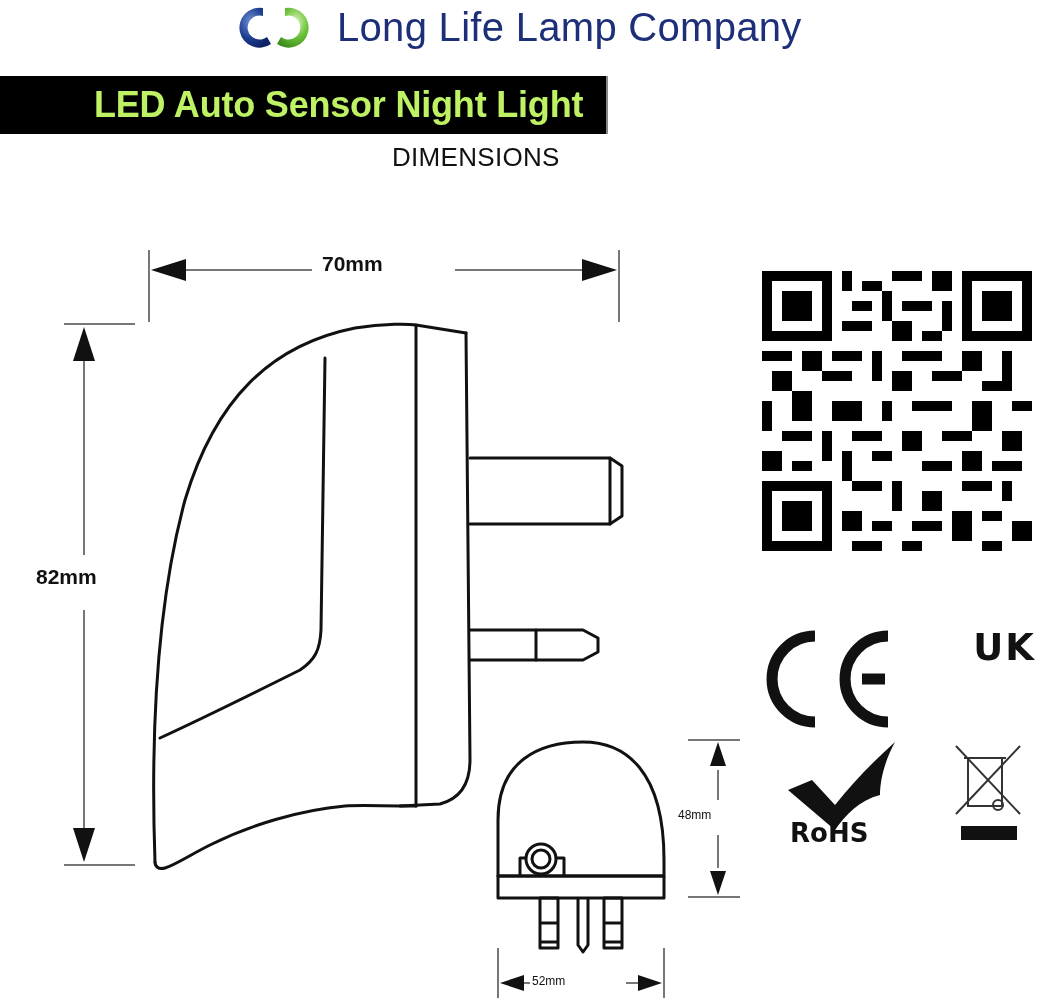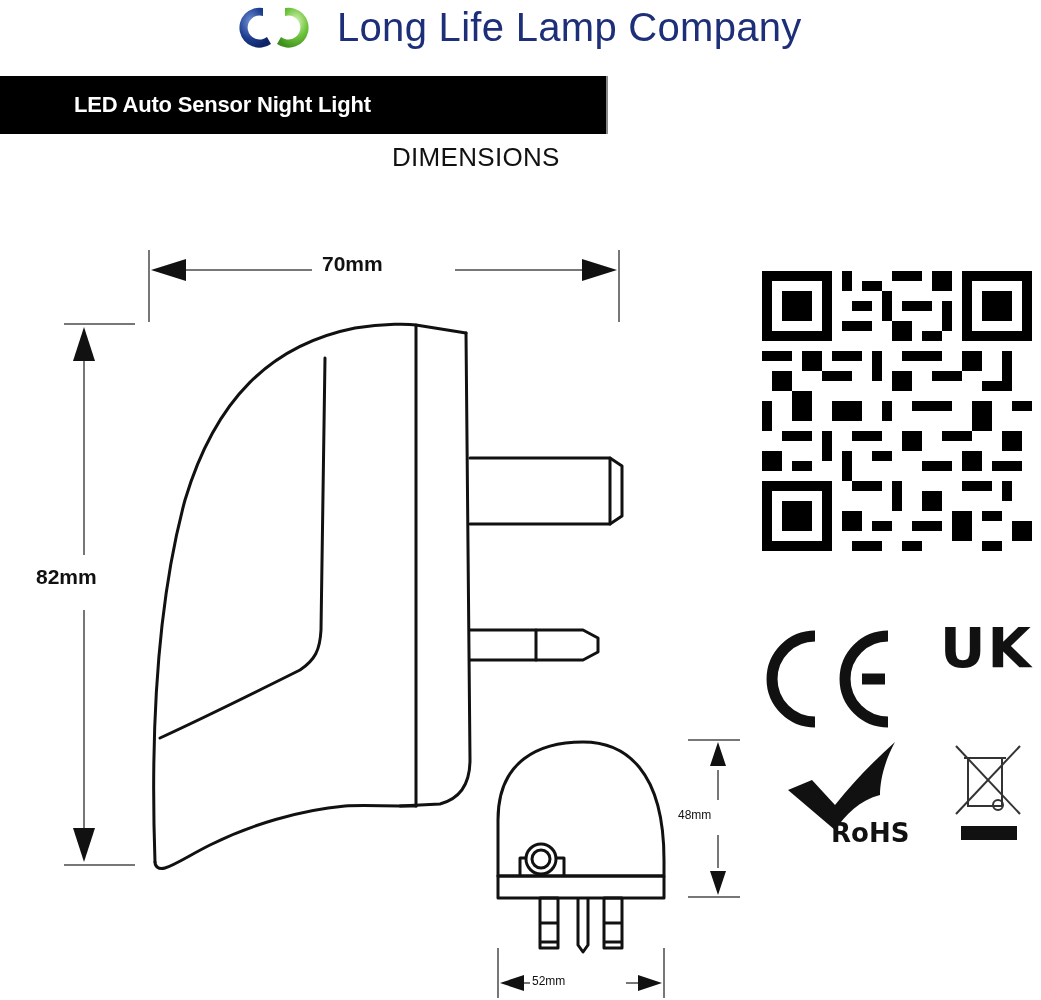--- a/index.html
+++ b/index.html
@@ -1,21 +1,21 @@
 <!DOCTYPE html>
 <html><head>
   <meta charset="utf-8">
   <style>
     html, body { margin: 0; padding: 0; background: #ffffff; }
     body { width: 1041px; height: 1000px; position: relative; overflow: hidden; font-family: "Liberation Sans", sans-serif; color: #111; }
-    .abs { position: absolute; }
+    .abs { position: absolute; text-align: right; }
     .brand { left: 233px; top: 0px; height: 54px; display: flex; align-items: center; gap: 18px; }
     .brand-name { font-size: 40px; color: #1d2f78; letter-spacing: 0.3px; font-weight: 500; }
     .banner { left: 0; top: 76px; width: 606px; height: 58px; background: #000; border-right: 2px solid #888; display: flex; align-items: center; }
-    .banner-title { color: #ffffff; font-weight: bold; font-size: 22px; margin-left: 74px; letter-spacing: -0.2px; }
+    .banner-title { color: #bef264; font-weight: bold; font-size: 36px; margin-left: 94px; letter-spacing: -0.2px; }
     .subtitle { top: 142px; left: 392px; width: 212px; text-align: left; font-size: 26px; color: #111; letter-spacing: 0.3px; }
     .dim-label { font-weight: bold; font-size: 21px; color: #111; }
     .dim-label-small { font-weight: normal; font-size: 12px; color: #111; }
     svg { position: absolute; left: 0; top: 0; }
     .qr { left: 762px; top: 270px; width: 270px; height: 282px; }
   </style>
 </head>
 <body>
 
 <div class="abs brand">
@@ -203,17 +203,17 @@
       <rect x="15" y="25" width="3" height="1"></rect>
       <rect x="19" y="24" width="2" height="3"></rect>
       <rect x="22" y="24" width="2" height="1"></rect>
       <rect x="25" y="25" width="2" height="2"></rect>
     <rect x="9" y="27" width="3" height="1"></rect>
       <rect x="14" y="27" width="2" height="1"></rect>
       <rect x="22" y="27" width="2" height="1"></rect>
   </g>
 </svg>
 
-<div class="abs" style="left:940px; top:624px; width:96px; line-height:48px; font-size:56px; font-weight:bold; letter-spacing:2px; font-family:'DejaVu Sans', sans-serif;">
+<div class="abs" style="left:940px; top:624px; width:96px; line-height:48px; font-size:37px; font-weight:bold; letter-spacing:2px; font-family:'DejaVu Sans', sans-serif;">
   <div>UK</div>
 </div>
 
-<div class="abs" style="left:790px; top:818px; font-size:26px; font-weight:bold; font-family:'DejaVu Sans', sans-serif;margin-left:41px;">RoHS</div>
+<div class="abs" style="left:790px; top:818px; font-size:26px; font-weight:bold; font-family:'DejaVu Sans', sans-serif;">RoHS</div>
 
 </body></html>

